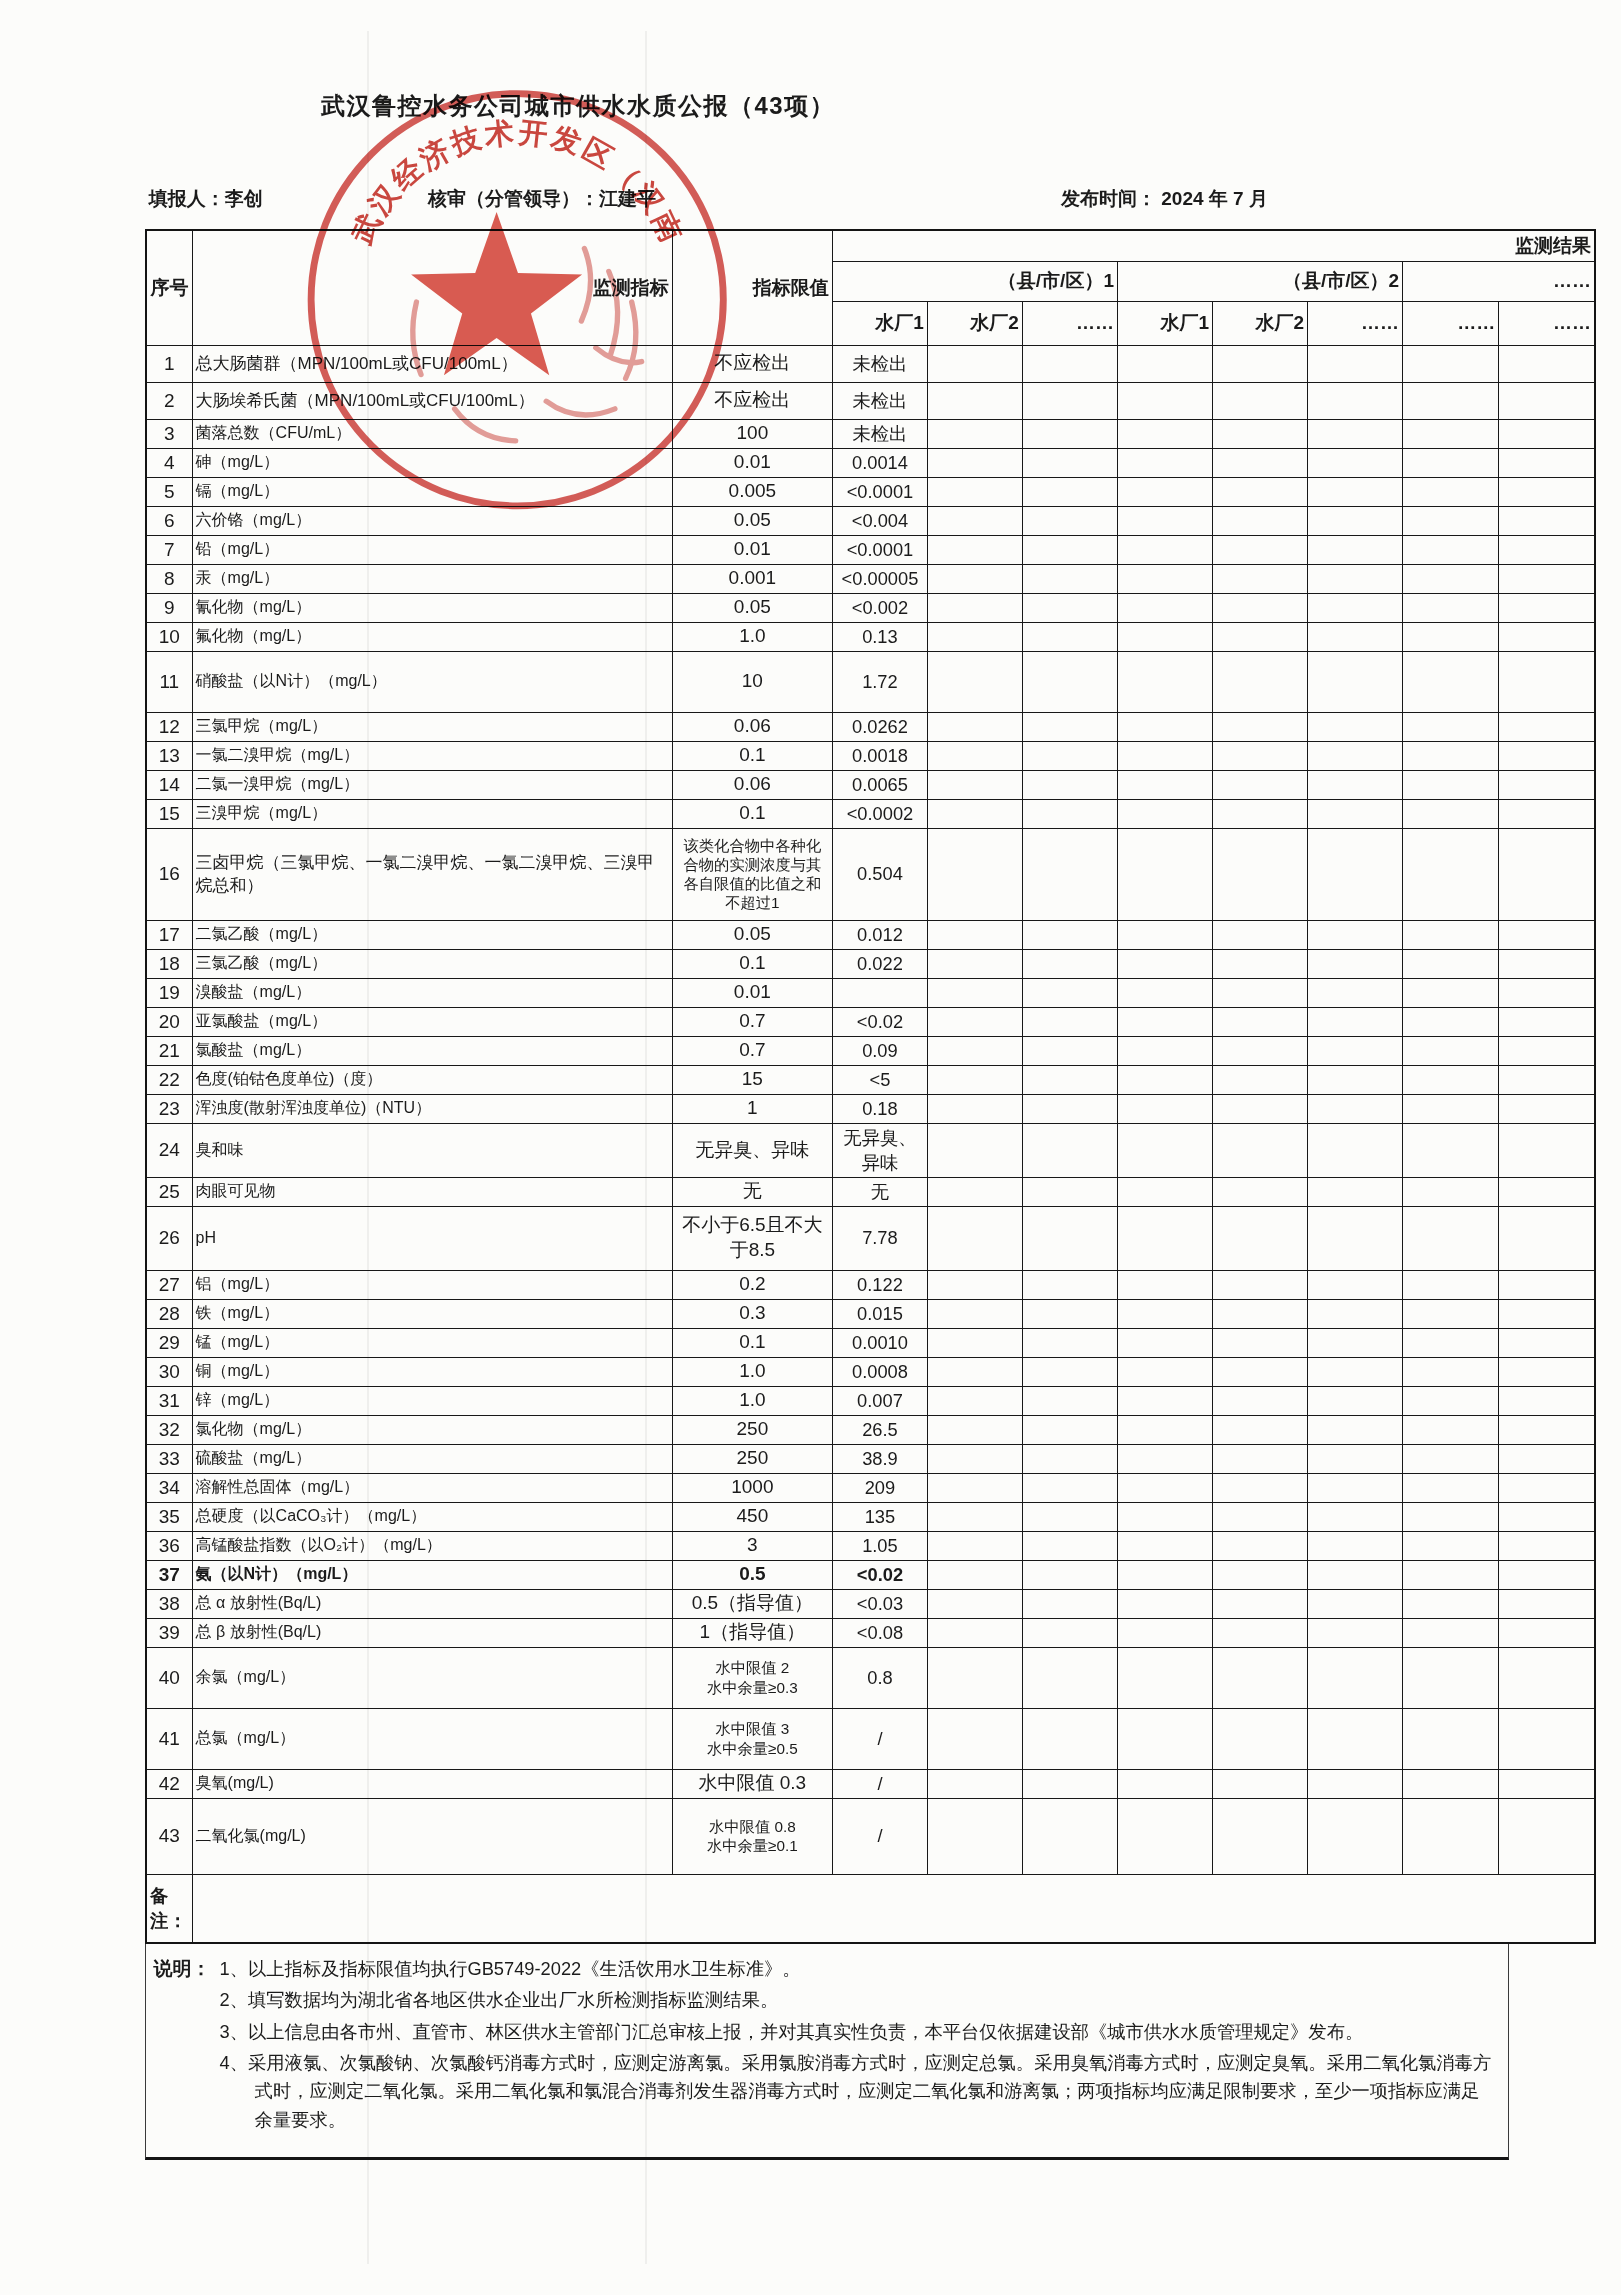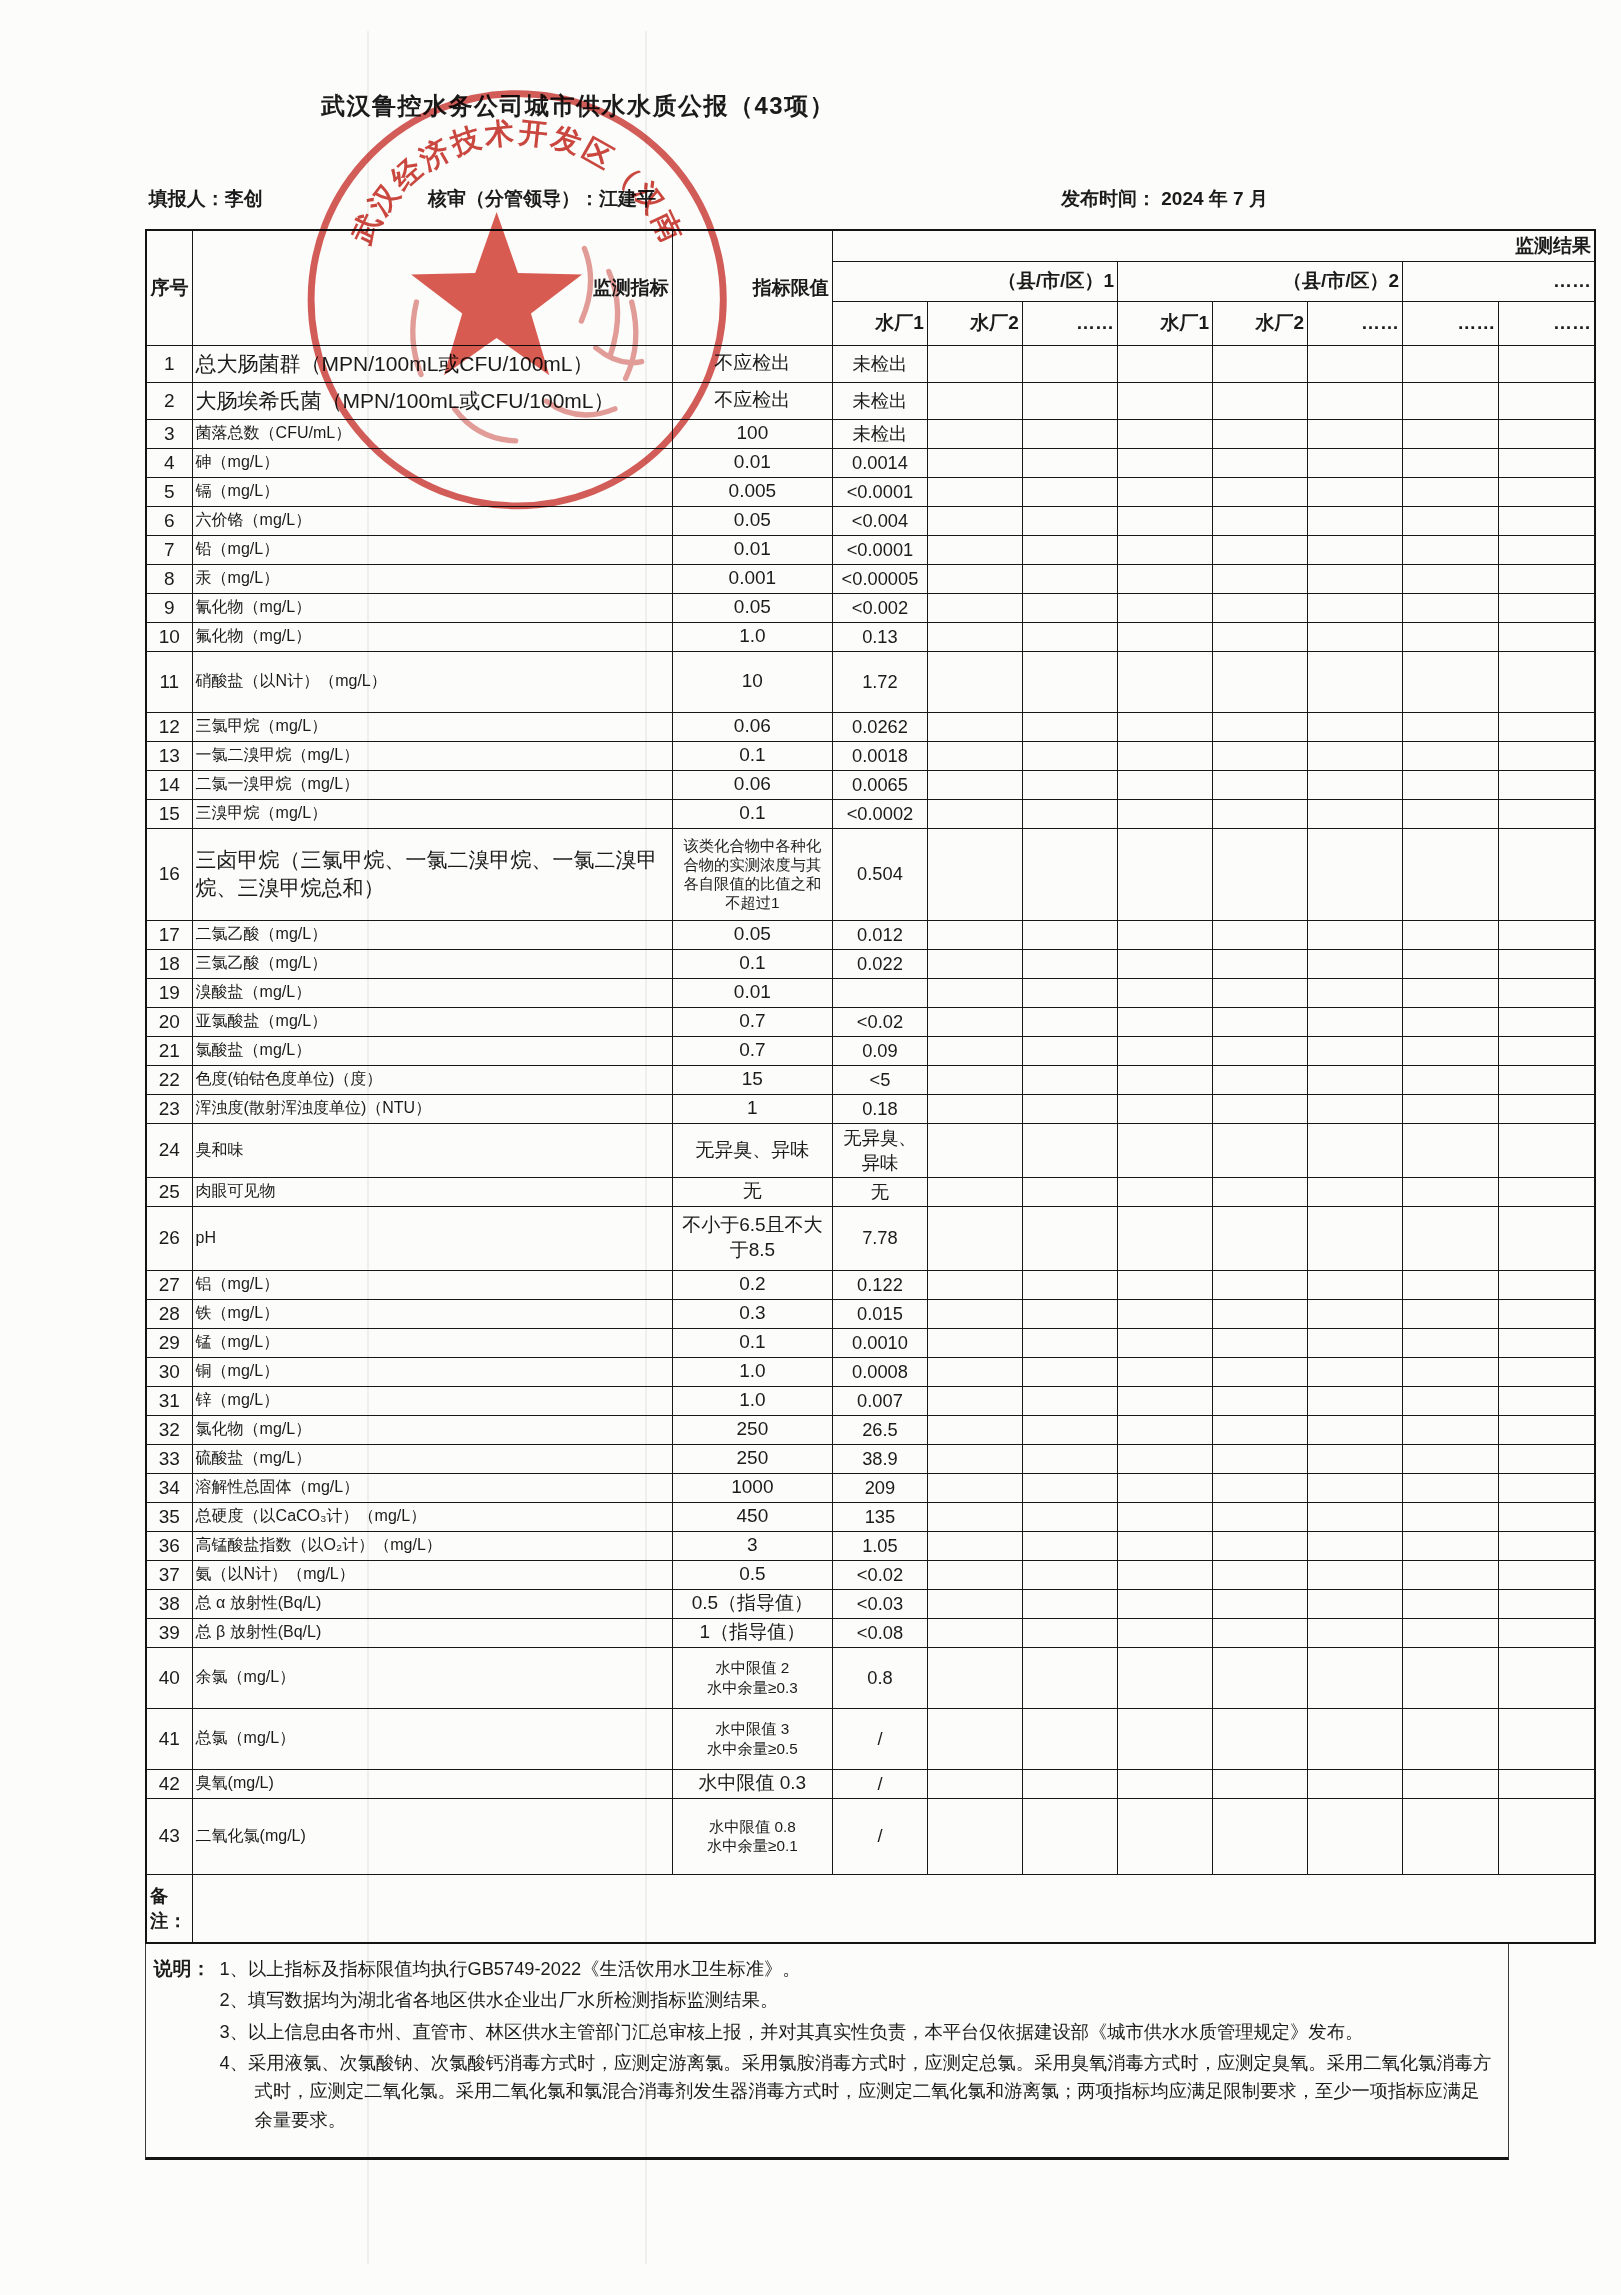--- a/index.html
+++ b/index.html
@@ -16,21 +16,21 @@
   .info-row{position:absolute; top:186px; left:145px; width:1451px; height:26px; font-size:19px; font-weight:600;}
   .info-reporter{position:absolute; left:3.8px; top:0;}
   .info-reviewer{position:absolute; left:283px; top:0;}
   .info-publish{position:absolute; left:916px; top:0;}
   .sheet{position:absolute; left:145px; top:229px; width:1451px;}
   table.wq{border-collapse:collapse; table-layout:fixed; width:1451px; border:2.3px solid #141414;}
   table.wq th, table.wq td{border:1.5px solid #181818; padding:1.5px 3.1px; overflow:hidden;}
   table.wq th{font-size:19px; font-weight:600; text-align:right;margin-top:39px;}
   td.c-no{text-align:center; font-size:19px;}
   td.c-name{text-align:left; font-size:16px; padding-left:9.2px;}
-  td.c-name.small{font-size:21px;}
+  td.c-name.small{font-size:17px;}
   td.c-limit{text-align:center; font-size:19px; white-space:pre-line; line-height:1.3;margin-left:37px;}
   td.c-limit.small{font-size:15.3px; line-height:1.25;}
   td.c-res{text-align:center; font-size:18.3px; white-space:pre-line;}
   tr.remark-row td{font-size:18.3px;}
   td.remark-label{text-align:left; padding-left:4.6px; font-weight:600;}
   .notes{
     width:1341px; border-left:1.5px solid #3a3a3a; border-right:1.5px solid #3a3a3a;
     border-bottom:3.8px solid #151515; padding:10.7px 13.7px 20px 7.6px; display:flex;
   }
   .notes-label{flex:0 0 66px; font-size:19px; font-weight:600; padding-top:1.5px;}
@@ -554,21 +554,21 @@
             <td class="c-limit">3</td>
             <td class="c-res">1.05</td>
             <td class="c-res"></td>
             <td class="c-res"></td>
             <td class="c-res"></td>
             <td class="c-res"></td>
             <td class="c-res"></td>
             <td class="c-res"></td>
             <td class="c-res"></td>
           </tr>
-          <tr style="height: 29px;">
+          <tr style="height: 29px; font-weight: bold;">
             <td class="c-no">37</td>
             <td class="c-name">氨（以N计）（mg/L）</td>
             <td class="c-limit">0.5</td>
             <td class="c-res">&lt;0.02</td>
             <td class="c-res"></td>
             <td class="c-res"></td>
             <td class="c-res"></td>
             <td class="c-res"></td>
             <td class="c-res"></td>
             <td class="c-res"></td>

